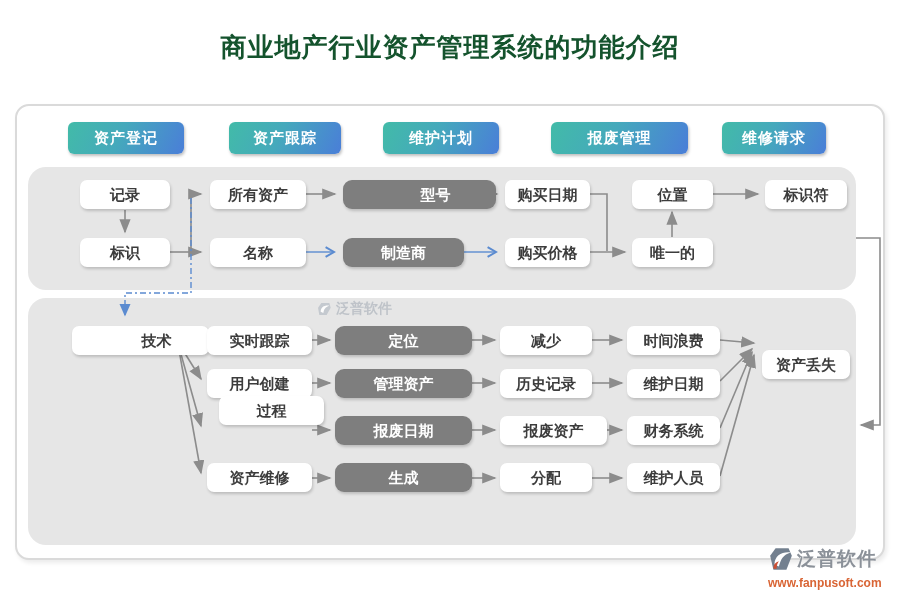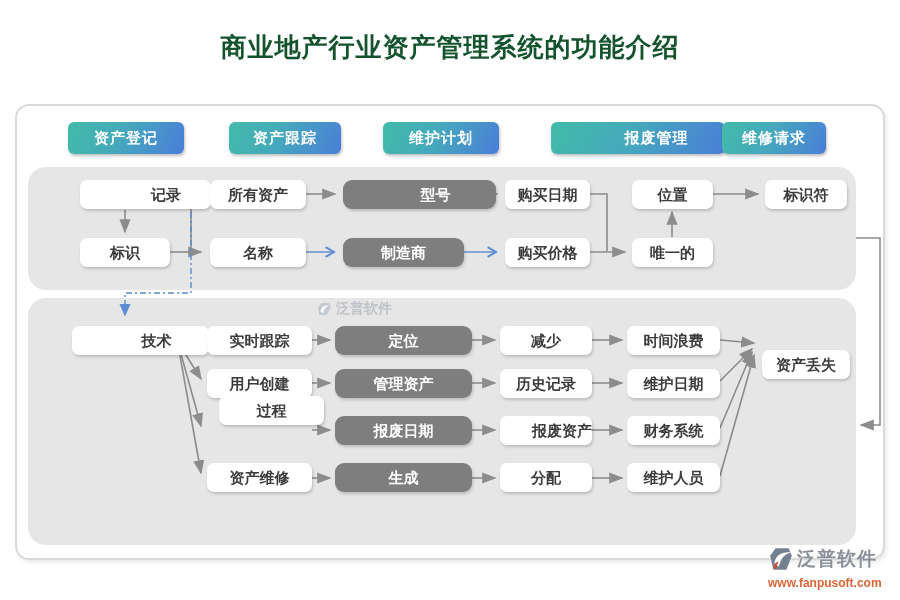--- a/index.html
+++ b/index.html
@@ -52,21 +52,21 @@
 
 <div class="canvas">
 
   <div class="title">商业地产行业资产管理系统的功能介绍</div>
 
   <div class="container"></div>
 
   <div class="tab" style="left:68px;top:122px;width:116px;">资产登记</div>
   <div class="tab" style="left:229px;top:122px;width:112px;">资产跟踪</div>
   <div class="tab" style="left:383px;top:122px;width:116px;">维护计划</div>
-  <div class="tab" style="left:551px;top:122px;width:137px;padding-left:37px;">报废管理</div>
+  <div class="tab" style="left:551px;top:122px;width:137px;">报废管理</div>
   <div class="tab" style="left:722px;top:122px;width:104px;">维修请求</div>
 
   <div class="panel panel1"></div>
   <div class="panel panel2"></div>
 
   <svg class="wires" viewBox="0 0 900 600">
     <defs>
       <marker id="mg" markerWidth="10" markerHeight="8" refX="8" refY="3.5" orient="auto">
         <path d="M0,0 L9,3.5 L0,7 Z" fill="#8c8c8c"></path>
       </marker>
@@ -117,21 +117,21 @@
       <path d="M720,476 L754,355" marker-end="url(#mg)"></path>
     </g>
 
     <g stroke="#5b8bd0" stroke-width="1.4" fill="none">
       <path d="M306,252 H334" marker-end="url(#mc)"></path>
       <path d="M464,252 H496" marker-end="url(#mc)"></path>
       <path d="M191,198 V293 H125 V315" stroke-dasharray="6 3 2 3" marker-end="url(#mb)"></path>
     </g>
   </svg>
 
-  <div class="node" style="left:80px;top:180px;width:90px;padding-left:41px;">记录</div>
+  <div class="node" style="left:80px;top:180px;width:90px;">记录</div>
   <div class="node" style="left:210px;top:180px;width:96px;">所有资产</div>
   <div class="node dark" style="left:343px;top:180px;width:121px;padding-left:32px;">型号</div>
   <div class="node" style="left:505px;top:180px;width:85px;">购买日期</div>
   <div class="node" style="left:632px;top:180px;width:81px;">位置</div>
   <div class="node" style="left:765px;top:180px;width:82px;">标识符</div>
   <div class="node" style="left:80px;top:238px;width:90px;">标识</div>
   <div class="node" style="left:210px;top:238px;width:96px;">名称</div>
   <div class="node dark" style="left:343px;top:238px;width:121px;">制造商</div>
   <div class="node" style="left:505px;top:238px;width:85px;">购买价格</div>
   <div class="node" style="left:632px;top:238px;width:81px;">唯一的</div>
@@ -140,21 +140,21 @@
   <div class="node" style="left:207px;top:326px;width:105px;">实时跟踪</div>
   <div class="node" style="left:207px;top:369px;width:105px;">用户创建</div>
   <div class="node" style="left:207px;top:396px;width:105px;margin-left:12px;">过程</div>
   <div class="node" style="left:207px;top:463px;width:105px;">资产维修</div>
   <div class="node dark" style="left:335px;top:326px;width:137px;">定位</div>
   <div class="node dark" style="left:335px;top:369px;width:137px;">管理资产</div>
   <div class="node dark" style="left:335px;top:416px;width:137px;">报废日期</div>
   <div class="node dark" style="left:335px;top:463px;width:137px;">生成</div>
   <div class="node" style="left:500px;top:326px;width:92px;">减少</div>
   <div class="node" style="left:500px;top:369px;width:92px;">历史记录</div>
-  <div class="node" style="left:500px;top:416px;width:92px;text-align:right;">报废资产</div>
+  <div class="node" style="left:500px;top:416px;width:107px;">报废资产</div>
   <div class="node" style="left:500px;top:463px;width:92px;">分配</div>
   <div class="node" style="left:627px;top:326px;width:93px;">时间浪费</div>
   <div class="node" style="left:627px;top:369px;width:93px;">维护日期</div>
   <div class="node" style="left:627px;top:416px;width:93px;">财务系统</div>
   <div class="node" style="left:627px;top:463px;width:93px;">维护人员</div>
   <div class="node" style="left:762px;top:326px;width:88px;margin-top:24px;">资产丢失</div>
 
   <div class="wm-center">
     <svg width="16" height="16" viewBox="0 0 24 24">
       <path d="M3,10 L8,3 L20,3 L22,10 L16,21 L5,21 Z" fill="#c3c8ce"></path>

